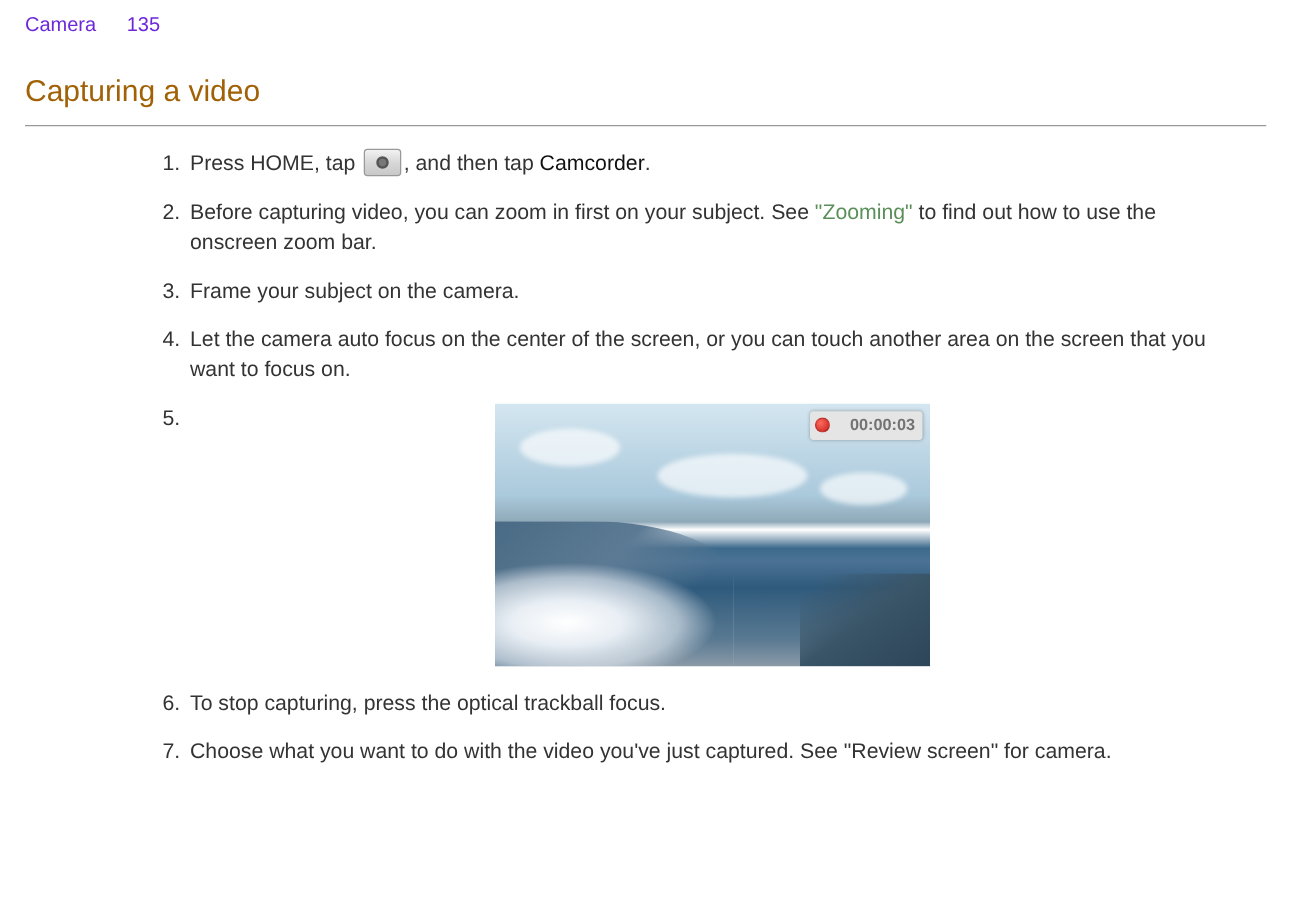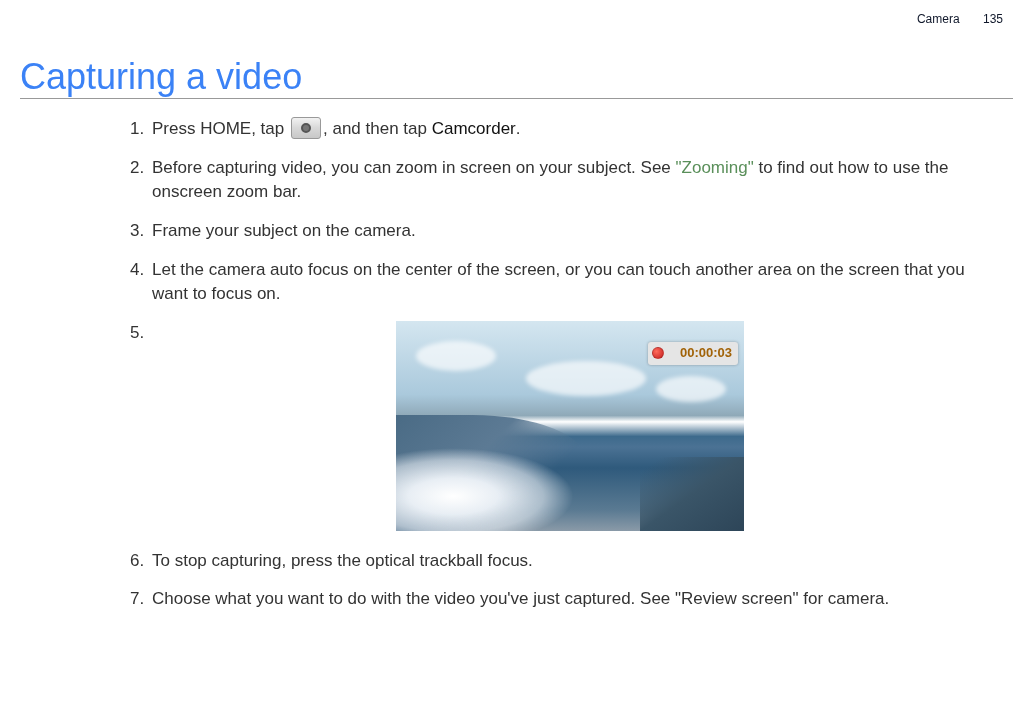--- a/index.html
+++ b/index.html
@@ -11,35 +11,34 @@
       font-family: "Helvetica Neue", Helvetica, Arial, sans-serif;
       font-weight: 300;
       color: #333;
       width: 1033px;
       height: 728px;
       background: #fff;
       position: relative;
       padding: 10px 20px 0 20px;
     }
     .header-right {
-      text-align: right;
-      font-size: 12px;
-      color: #0f172a;
+      font-size: 16px;
+      color: #6d28d9;
       padding-right: 10px;
       padding-top: 2px;
     }
     .header-right .section {
       margin-right: 20px;
     }
     .page-title {
-      font-size: 36px;
+      font-size: 24px;
       font-weight: 300;
-      color: #3b82f6;
+      color: #a16207;
       margin-top: 30px;
-      margin-bottom: 0;
+      margin-bottom: 12px;
     }
     .title-underline {
       border-top: 1px solid #999;
       width: 100%;
       margin-bottom: 18px;
     }
     .content {
       padding-left: 110px;
       padding-right: 25px;
     }
@@ -139,32 +138,32 @@
       position: absolute;
       background: rgba(255,255,255,0.65);
       border-radius: 50%;
       filter: blur(2px);
     }
     .cloud.c1 { top: 20px; left: 20px; width: 80px; height: 30px; }
     .cloud.c2 { top: 40px; left: 130px; width: 120px; height: 35px; }
     .cloud.c3 { top: 55px; left: 260px; width: 70px; height: 26px; }
     .timer-badge {
       position: absolute;
-      top: 21px;
+      top: 6px;
       right: 6px;
       background: #e5e5e5;
       border-radius: 3px;
       padding: 2px 6px 2px 4px;
       display: flex;
       align-items: center;
       gap: 16px;
       font-size: 13px;
       font-family: Arial, sans-serif;
       font-weight: bold;
-      color: #a16207;
+      color: #737373;
       z-index: 10;
       box-shadow: 0 0 3px rgba(0,0,0,0.3);
     }
     .rec-dot {
       width: 12px;
       height: 12px;
       border-radius: 50%;
       background: radial-gradient(circle at 35% 35%, #ff6b5b, #c41e1e);
       border: 1px solid rgba(0,0,0,0.15);
     }
@@ -183,21 +182,21 @@
 <div class="content">
   <ol class="steps">
 
     <li>
       <span>Press HOME, tap </span><span class="inline-icon">
           <span class="dot"></span>
         </span><span>, and then tap </span><span class="strong">Camcorder</span><span>.</span>
     </li>
 
     <li>
-      <span>Before capturing video, you can zoom in screen on your subject. See </span><span class="link">"Zooming"</span><span> to find out how to use the onscreen zoom bar.</span>
+      <span>Before capturing video, you can zoom in first on your subject. See </span><span class="link">"Zooming"</span><span> to find out how to use the onscreen zoom bar.</span>
     </li>
 
     <li>
       <span>Frame your subject on the camera.</span>
     </li>
 
     <li>
       <span>Let the camera auto focus on the center of the screen, or you can touch another area on the screen that you want to focus on.</span>
     </li>
 

